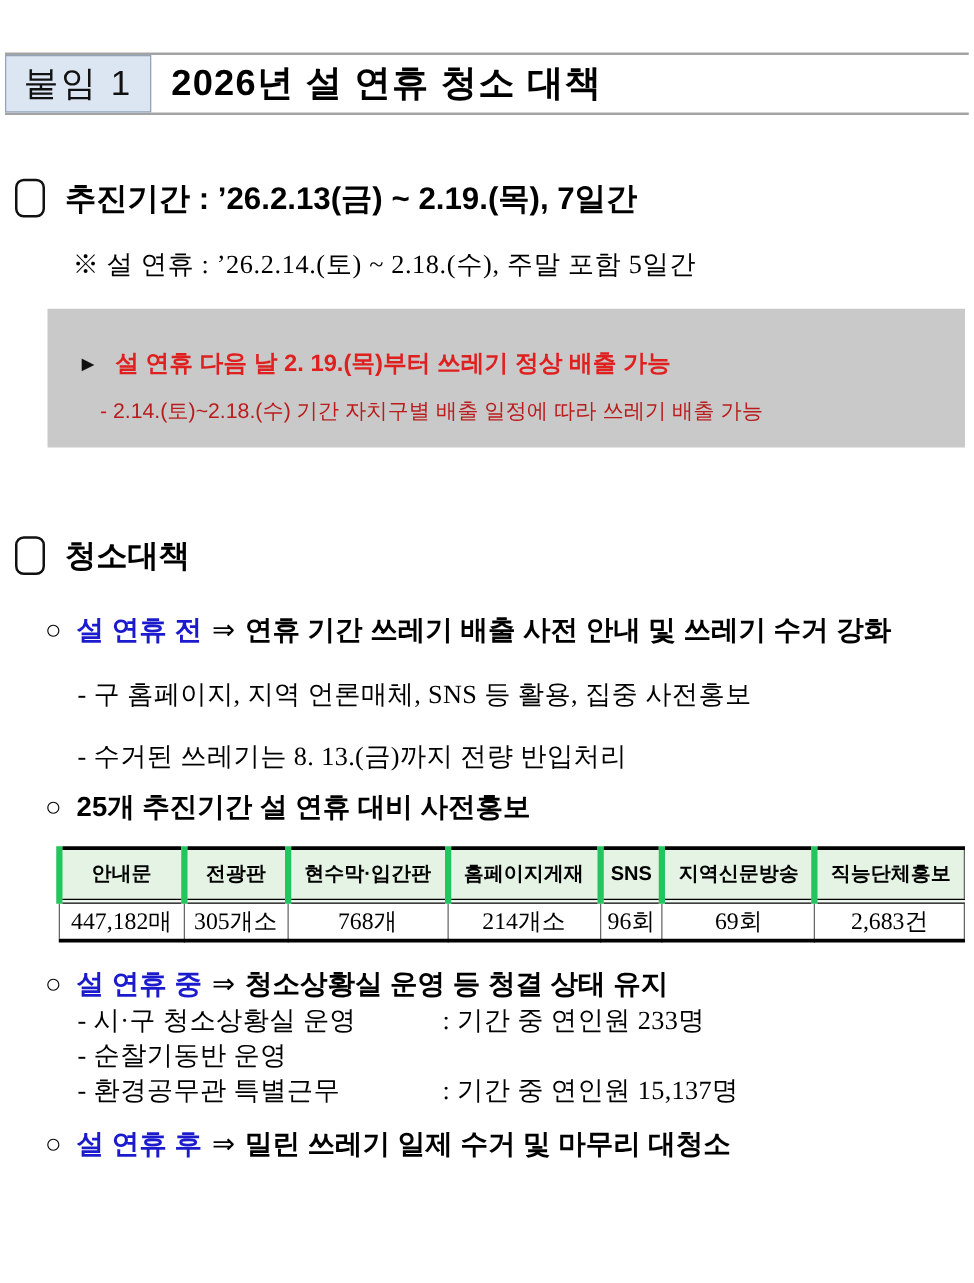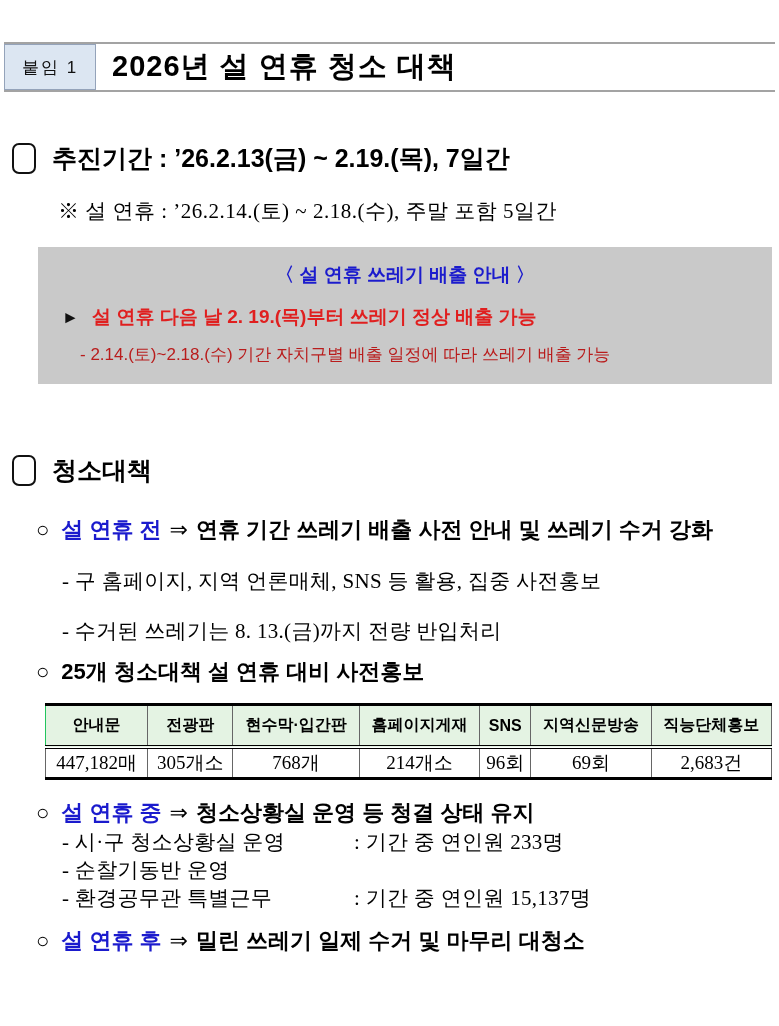--- a/index.html
+++ b/index.html
@@ -10,23 +10,23 @@
     color: #000; overflow: hidden; position: relative;
   }
 
   
   .header-band {
     margin: 42px 4px 0 4px; height: 50px;
     border-top: 2px solid #a3a3a3; border-bottom: 2px solid #a3a3a3;
     display: flex; align-items: stretch;
   }
   .att-label {
-    width: 92px; background: #dce6f2; border: 1px solid #94a3ba;
+    width: 117px; background: #dce6f2; border: 1px solid #94a3ba;
     display: flex; align-items: center; justify-content: center;
-    font-size: 17px; letter-spacing: 2px; color: #111;
+    font-size: 28px; letter-spacing: 2px; color: #111;
   }
   .doc-title {
     display: flex; align-items: center; padding-left: 16px;
     font-size: 29px; font-weight: 800; letter-spacing: 1px;
   }
 
   
   .h1-line { margin: 50px 0 0 12px; font-size: 25px; font-weight: 800; display: flex; align-items: center; }
   .checkbox {
     width: 24px; height: 31px; border: 2.5px solid #111; border-radius: 7px;
@@ -60,21 +60,21 @@
   .kv-label { display: inline-block; width: 252px; flex: 0 0 auto; }
 
   
   .stats-table {
     margin: 16px 0 0 45px; width: 727px; border-collapse: collapse;
     border-top: 3px solid #000; border-bottom: 3px solid #000;
     border-left: 1px solid #555; border-right: 1px solid #555;
   }
   .stats-table th {
     background: #e4f3e3; font-size: 16px; font-weight: 700;
-    padding: 9px 2px; border-left: 1px solid #22c55e; border-right: 1px solid #666;
+    padding: 9px 2px; border-left: 5px solid #22c55e; border-right: 1px solid #666;
     border-bottom: 4px double #000;
   }
   .stats-table td {
     font-family: "Liberation Serif", serif; font-size: 19px; text-align: center;
     padding: 1px 2px; border-left: 1px solid #666; border-right: 1px solid #666;
   }
 
   .mt70 { margin-top: 70px; }
   .mt28 { margin-top: 28px; }
   .mt22 { margin-top: 22px; }
@@ -91,41 +91,40 @@
   <div class="doc-title">2026년 설 연휴 청소 대책</div>
 </div>
 
 <div class="h1-line">
   <span class="checkbox"></span>
   <span>추진기간 : ’26.2.13(금) ~ 2.19.(목), 7일간</span>
 </div>
 <div class="note-line">※ 설 연휴 : ’26.2.14.(토) ~ 2.18.(수), 주말 포함 5일간</div>
 
 <div class="notice-box">
-  <div class="notice-title">〈 설 연휴 쓰레기 배출 안내 〉</div>
   <div class="notice-high">
     <span class="arrow-glyph">►</span>
     <span>설 연휴 다음 날 2. 19.(목)부터 쓰레기 정상 배출 가능</span>
   </div>
   <div class="notice-detail">- 2.14.(토)~2.18.(수) 기간 자치구별 배출 일정에 따라 쓰레기 배출 가능</div>
 </div>
 
 <div class="h1-line mt70" style="margin-top:70px">
   <span class="checkbox"></span>
   <span>청소대책</span>
 </div>
 
 <div class="bullet-line mt28">
   <span class="circle">○</span><span class="phase-blue">설 연휴 전</span><span class="darrow">⇒</span><span>연휴 기간 쓰레기 배출 사전 안내 및 쓰레기 수거 강화</span>
 </div>
 <div class="dash-line mt22">- 구 홈페이지, 지역 언론매체, SNS 등 활용, 집중 사전홍보</div>
 <div class="dash-line mt22">- 수거된 쓰레기는 8. 13.(금)까지 전량 반입처리</div>
 
 <div class="bullet-line mt12">
-  <span class="circle">○</span><span>25개 청소대책 설 연휴 대비 사전홍보</span>
+  <span class="circle">○</span><span>25개 추진기간 설 연휴 대비 사전홍보</span>
 </div>
 
 <table class="stats-table">
   <thead>
     <tr>
       <th>안내문</th>
       <th>전광판</th>
       <th>현수막·입간판</th>
       <th>홈페이지게재</th>
       <th>SNS</th>

